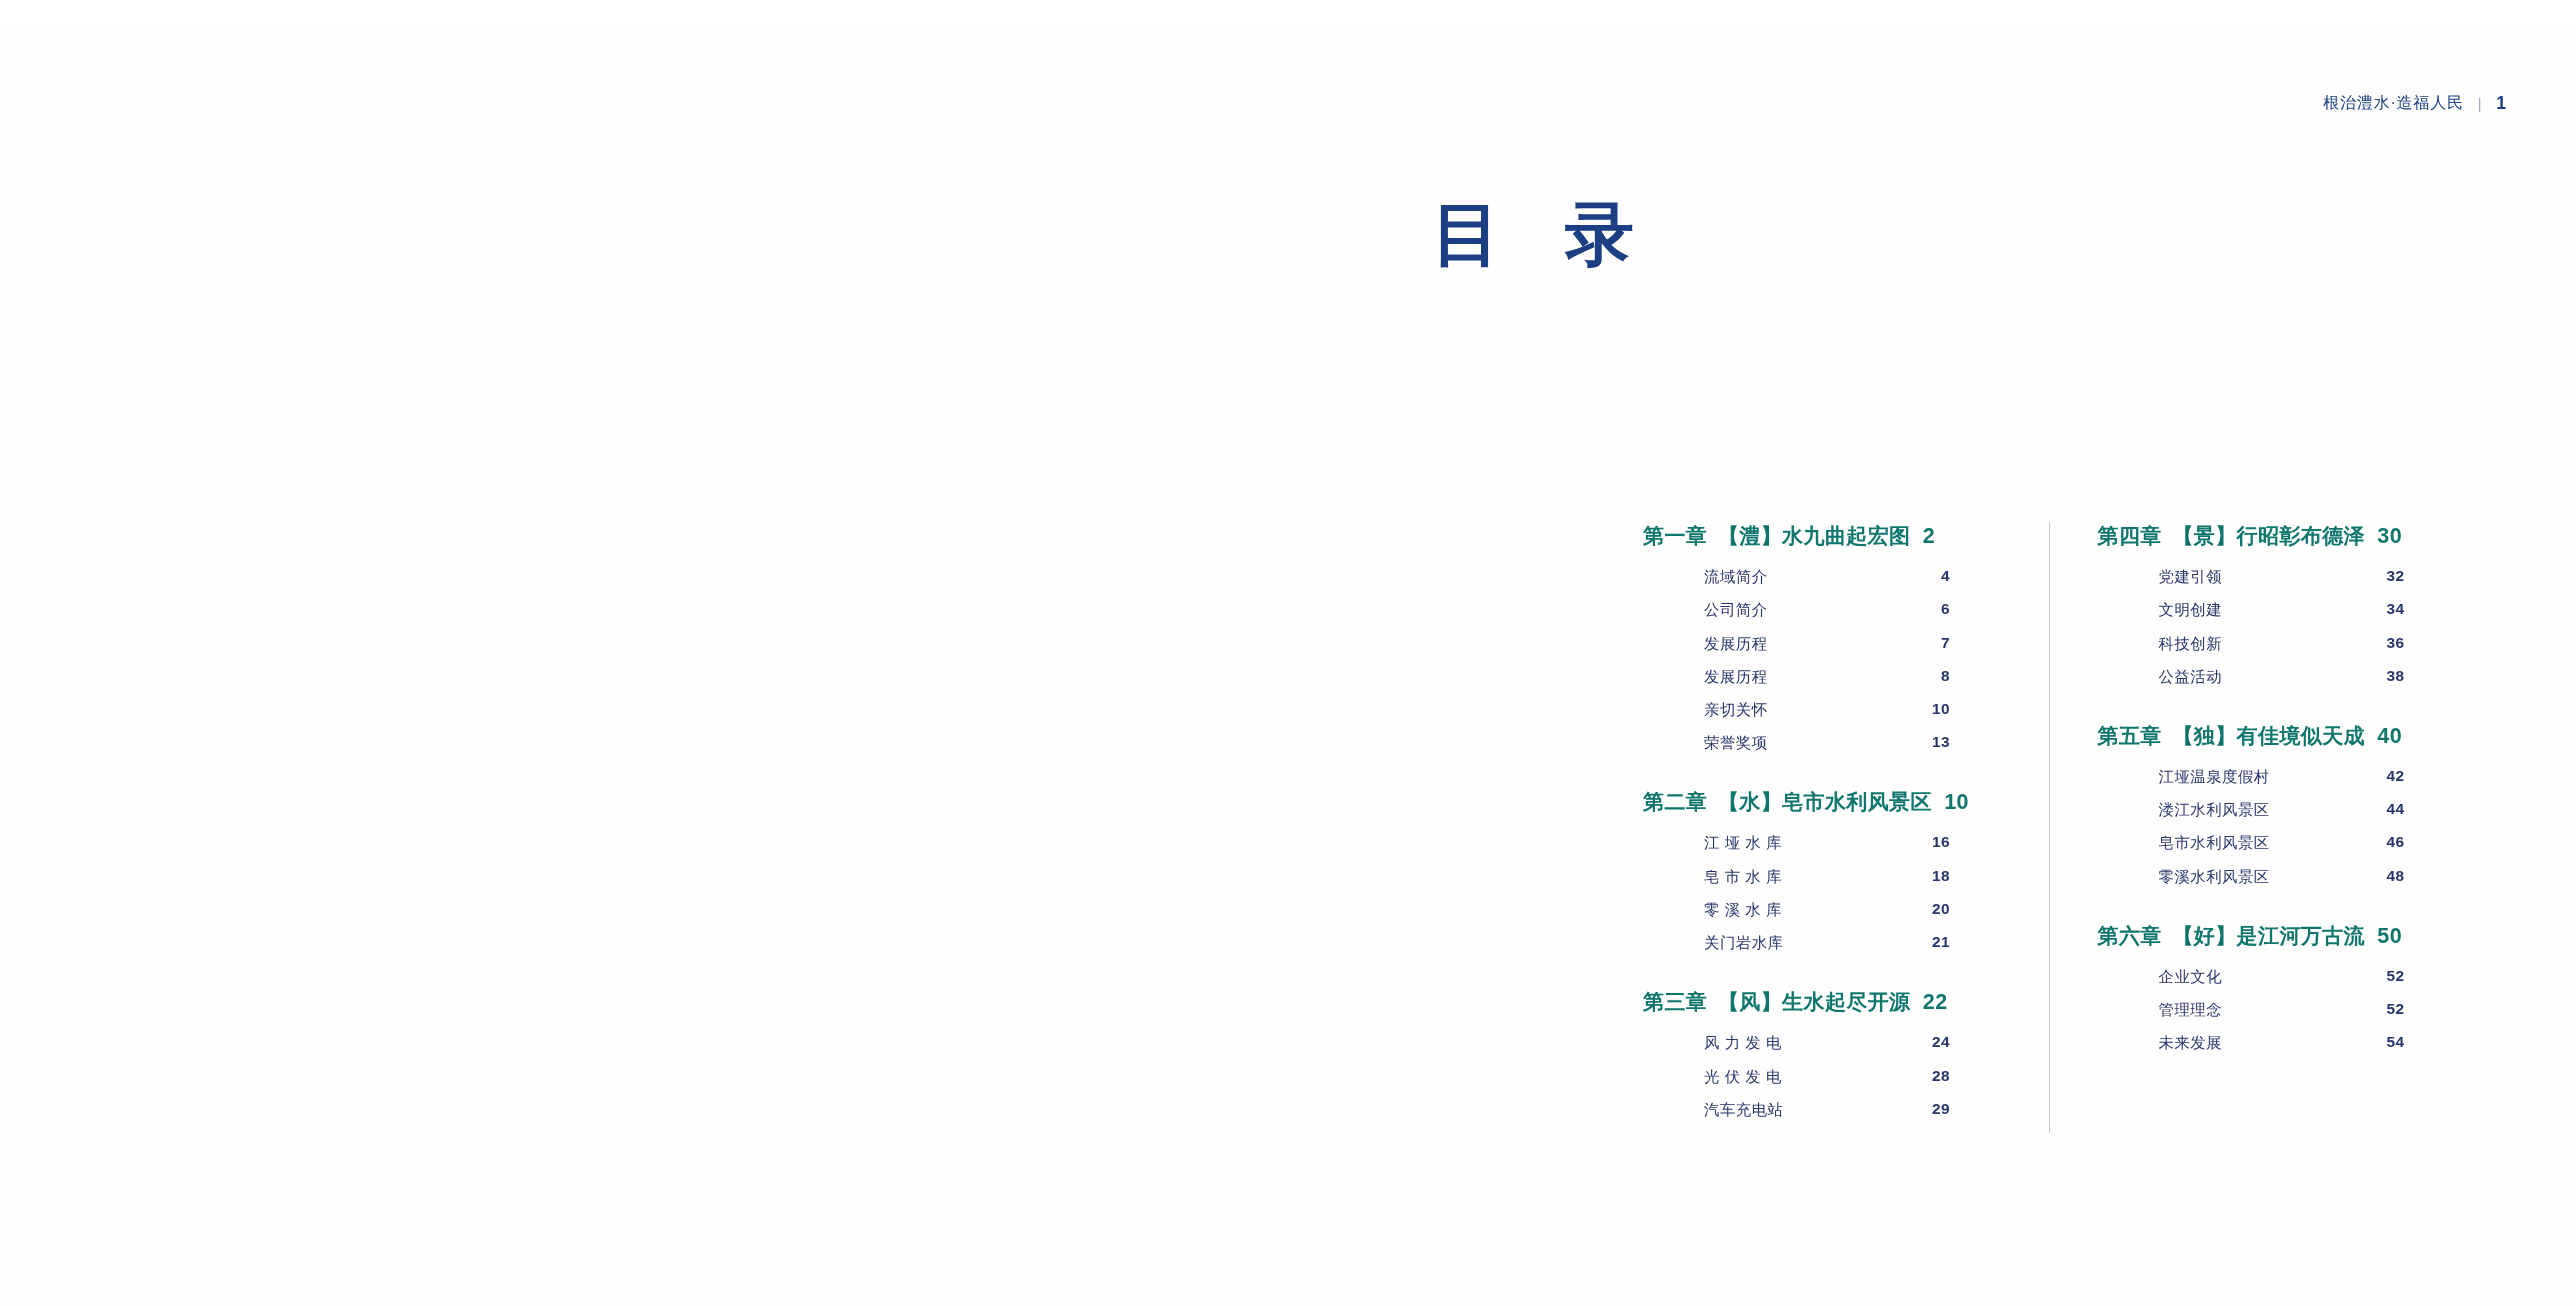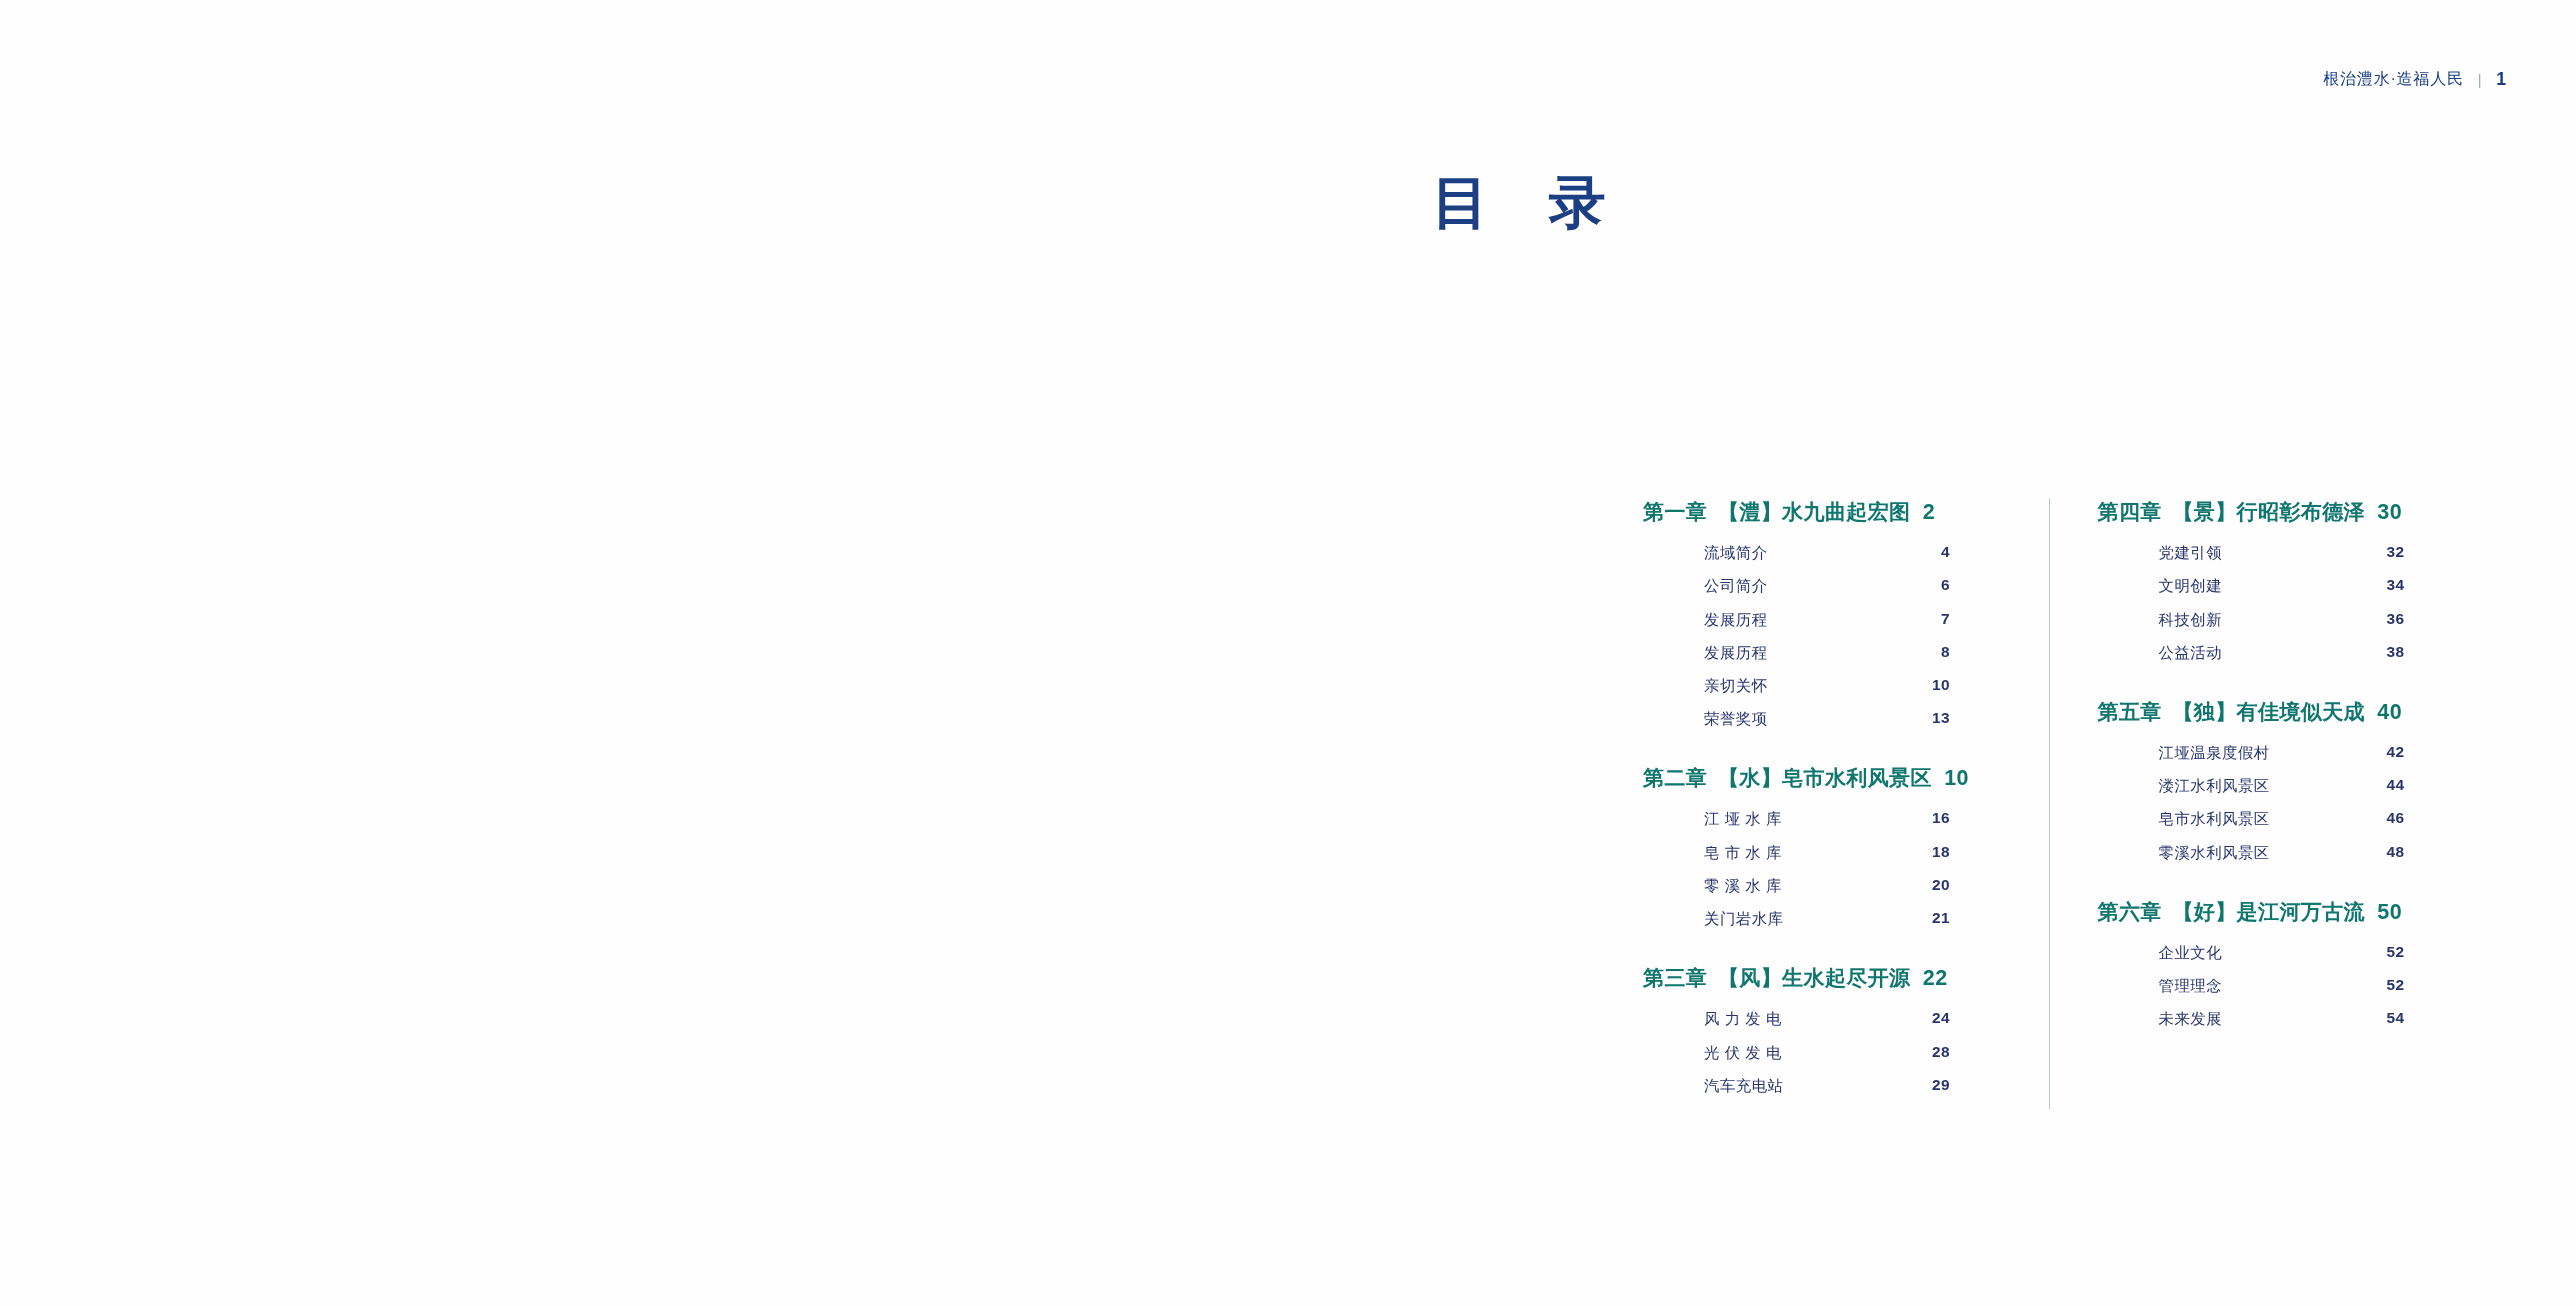--- a/index.html
+++ b/index.html
@@ -12,20 +12,21 @@
     height: 1306px;
     font-family: "Liberation Sans", sans-serif;
     color: #1b3f82;
     overflow: hidden;
     position: relative;
   }
   .page {
     position: absolute;
     inset: 0;
     background: #fefefe;
+    margin-top: 24px;
   }
   
   .running-head {
     position: absolute;
     top: 69px;
     right: 69px;
     display: flex;
     align-items: center;
     gap: 14px;
     font-size: 16px;
@@ -38,21 +39,21 @@
   }
   .running-head .pageno {
     font-size: 17.7px;
     font-weight: bold;
   }
   
   .toc-title {
     position: absolute;
     left: 1432px;
     top: 165px;
-    font-size: 57px;
+    font-size: 69px;
     font-weight: bold;
     letter-spacing: 20px;
     color: #1b3f82;
     font-family: "DejaVu Sans", sans-serif;
   }
   
   .columns {
     position: absolute;
     left: 1643px;
     top: 498px;

